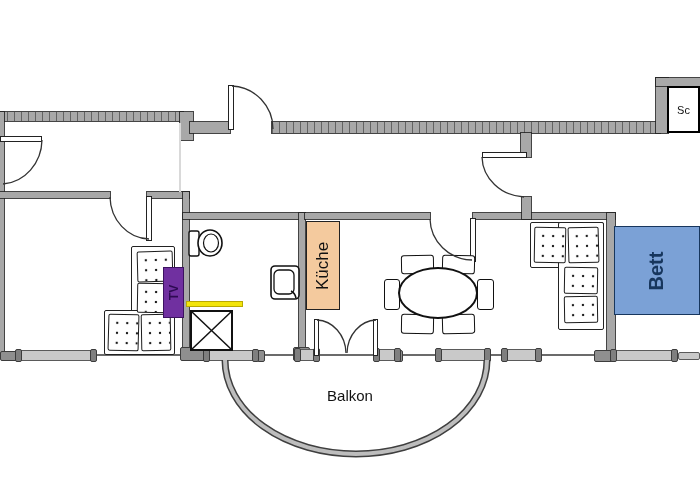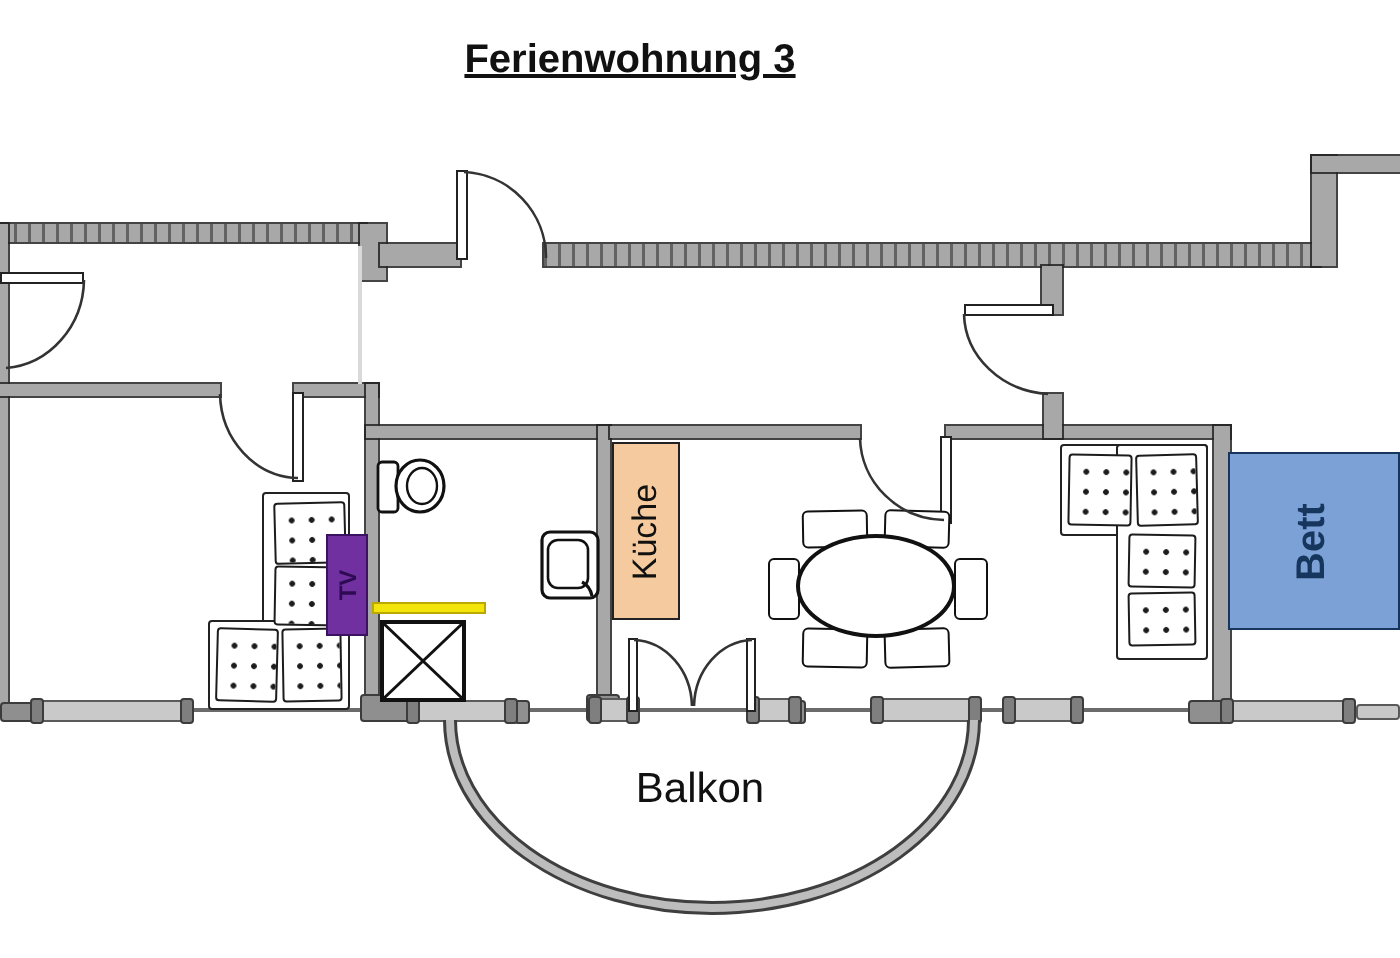--- a/index.html
+++ b/index.html
@@ -42,21 +42,20 @@
   .label{position:absolute;color:#111;white-space:nowrap;}
   .center{display:flex;align-items:center;justify-content:center;text-align:center;}
   .vlabel{transform:rotate(-90deg);transform-origin:center;}
   svg.overlay{position:absolute;left:0;top:0;pointer-events:none;}
 </style>
 </head>
 <body>
 
 <div id="plan">
 
-  <div class="label center" style="left:180px;top:16px;width:270px;height:28px;font-size:20px;font-weight:600;text-decoration:underline;">Ferienwohnung 3</div>
 
   <div class="wall hatched" style="left:0;top:112px;width:183px;height:9px;"></div>
   <div class="wall" style="left:180px;top:112px;width:13px;height:28px;"></div>
   <div class="wall" style="left:190px;top:122px;width:40px;height:11px;"></div>
   <div class="wall hatched" style="left:272px;top:122px;width:388px;height:11px;"></div>
   <div class="wall" style="left:656px;top:78px;width:12px;height:55px;"></div>
   <div class="wall" style="left:656px;top:78px;width:44px;height:8px;"></div>
 
   <div class="wall" style="left:0;top:112px;width:4px;height:243px;"></div>
 
@@ -127,22 +126,25 @@
   <div class="frame" style="left:530px;top:222px;width:74px;height:46px;"></div>
   <div class="frame" style="left:558px;top:222px;width:46px;height:108px;"></div>
   <div class="cushion" style="left:534px;top:227px;width:32px;height:36px;transform:rotate(1deg);"></div>
   <div class="cushion" style="left:568px;top:227px;width:31px;height:36px;transform:rotate(-1.5deg);"></div>
   <div class="cushion" style="left:564px;top:267px;width:34px;height:27px;transform:rotate(1deg);"></div>
   <div class="cushion" style="left:564px;top:296px;width:34px;height:27px;transform:rotate(-1deg);"></div>
 
   <div class="box" style="left:614px;top:226px;width:86px;height:89px;background:var(--c-bed,#7ba1d6);border:1.5px solid #17365d;"></div>
   <div class="label center vlabel" style="left:606px;top:260px;width:100px;height:22px;font-size:20px;font-weight:600;color:var(--c-bed-text,#17365d);">Bett</div>
 
+  <div class="box center" style="left:667px;top:86px;width:33px;height:47px;background:#fff;border:2px solid #000;">
+    <span class="label" style="position:static;font-size:11px;">Sc</span>
+  </div>
 
-  <div class="label center" style="left:305px;top:383px;width:90px;height:24px;font-size:21px;">Balkon</div>
+  <div class="label center" style="left:305px;top:383px;width:90px;height:24px;font-size:15px;">Balkon</div>
 
   <svg class="overlay" width="700" height="479" viewBox="0 0 700 479">
 
     <path d="M 225 360 A 131 94 0 0 0 487 360" fill="none" stroke="#3f3f3f" stroke-width="7"></path>
     <path d="M 225 360 A 131 94 0 0 0 487 360" fill="none" stroke="#bdbdbd" stroke-width="4"></path>
 
     <path d="M 232 86 A 43 43 0 0 1 273 129" fill="none" stroke="#333" stroke-width="1.3"></path>
     <path d="M 42 140 A 42 45 0 0 1 3 184" fill="none" stroke="#333" stroke-width="1.3"></path>
     <path d="M 110 197 A 40 43 0 0 0 149 239" fill="none" stroke="#333" stroke-width="1.3"></path>
     <path d="M 430 219 A 43 42 0 0 0 472 260" fill="none" stroke="#333" stroke-width="1.3"></path>

